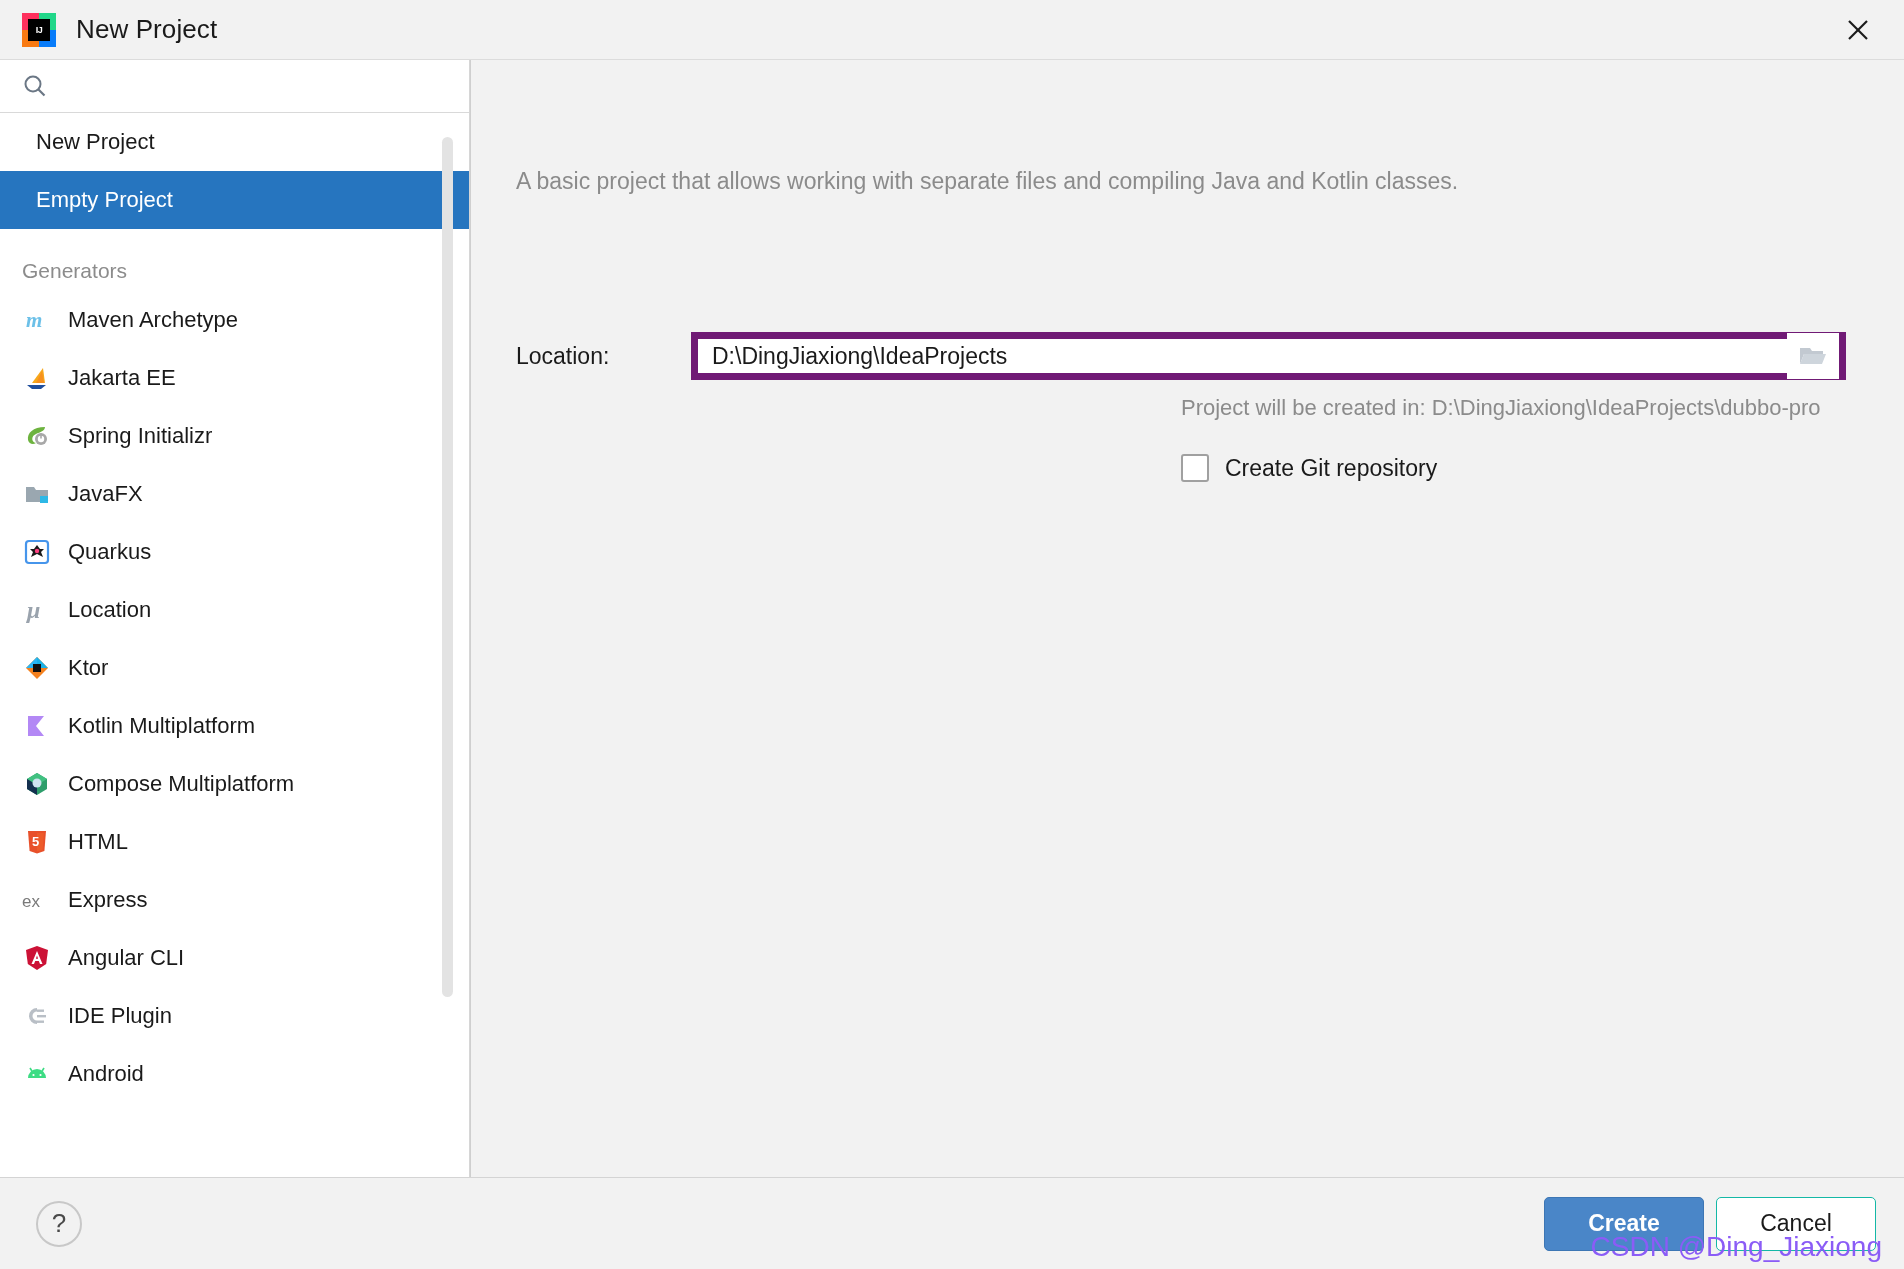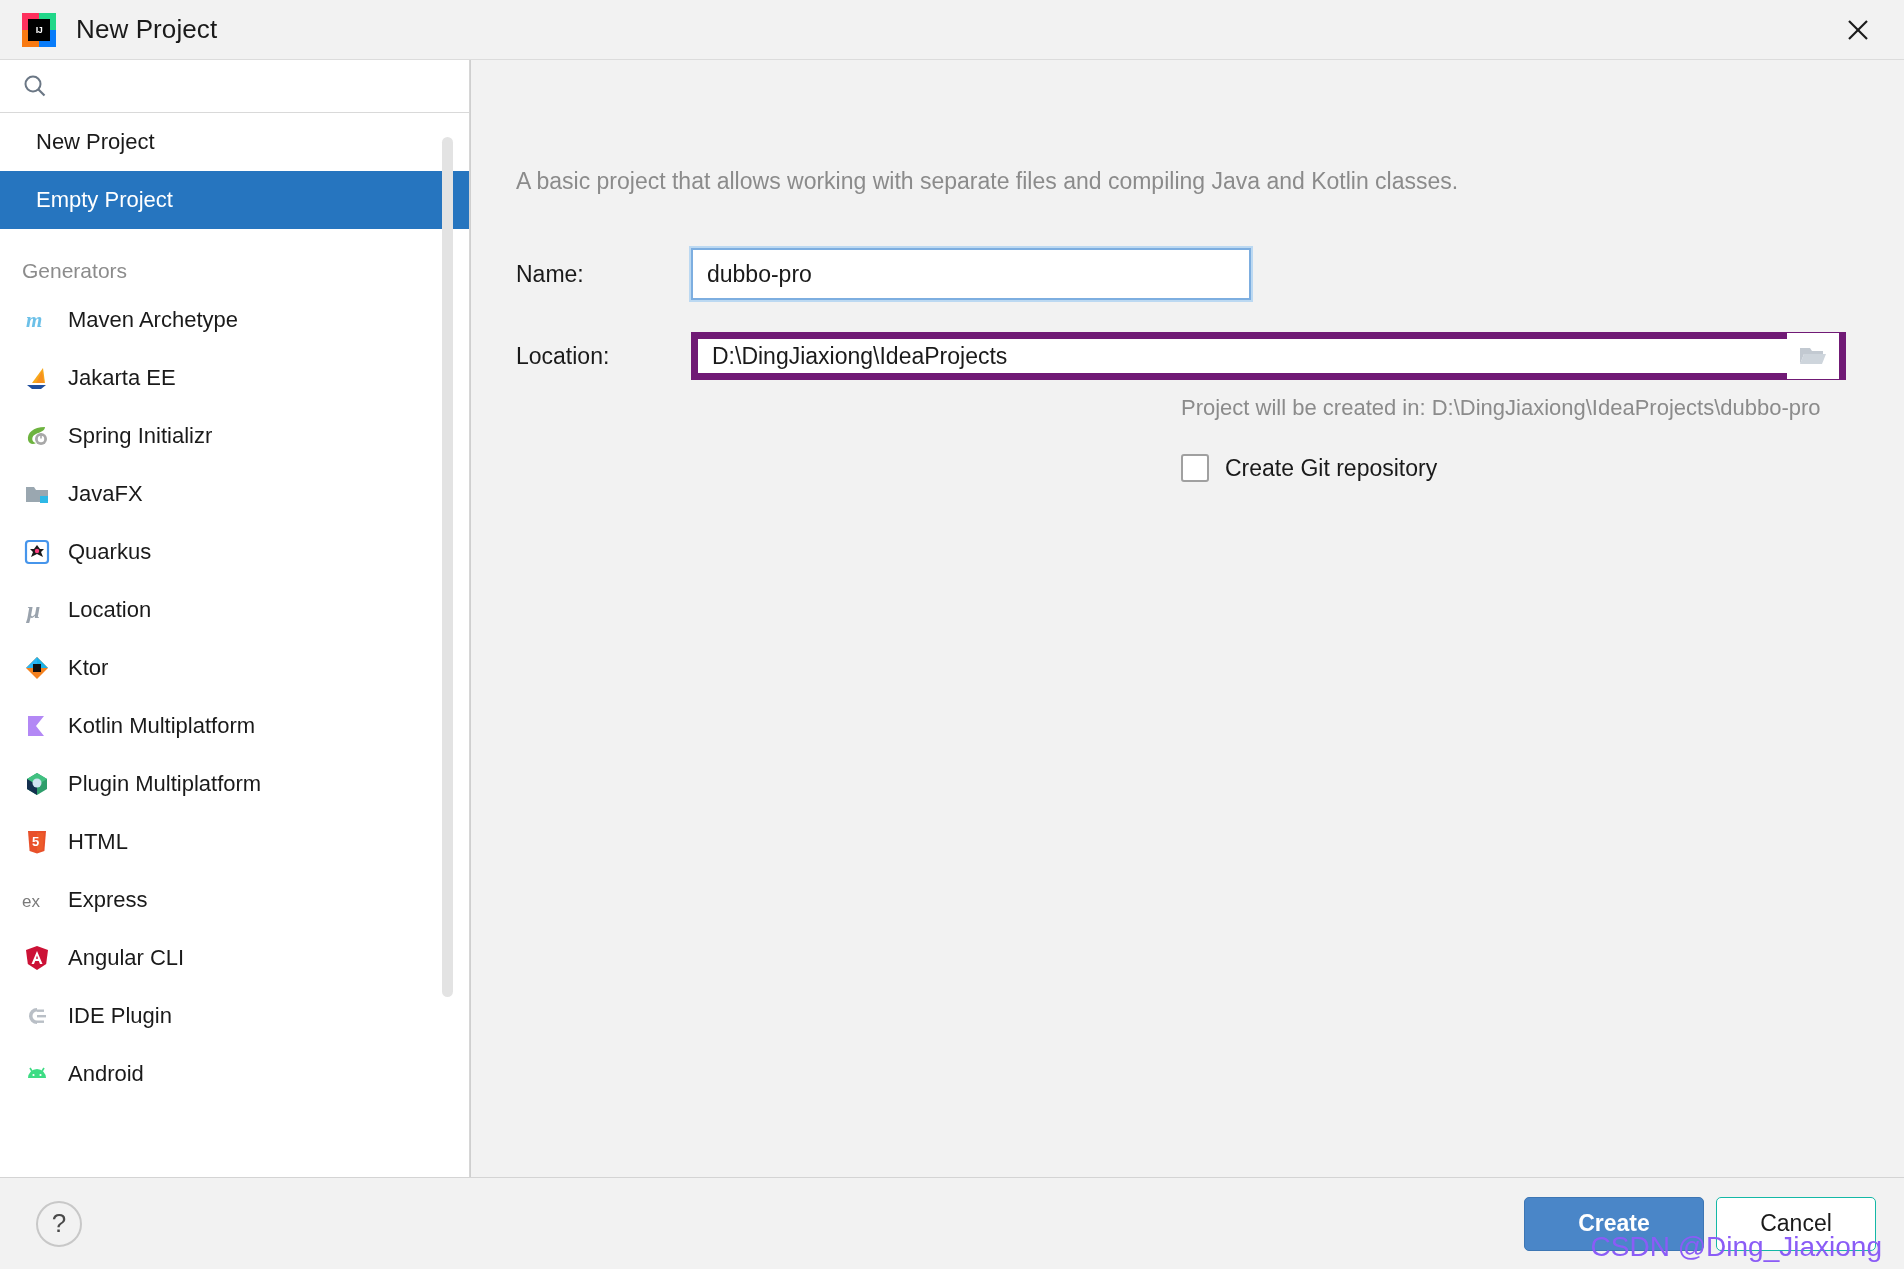--- a/index.html
+++ b/index.html
@@ -198,21 +198,21 @@
     width: 46px; height: 46px;
     border: 2px solid #c8c8c8; border-radius: 50%;
     background: #f2f2f2;
     display: flex; align-items: center; justify-content: center;
     font-size: 26px; color: #4a4a4a; cursor: pointer;
   }
   .footer-right {
     margin-left: auto; display: flex; align-items: center; gap: 12px;
   }
   .btn-create {
-    width: 180px; height: 54px;
+    width: 160px; height: 54px;
     background: #4a86c8; border: 1px solid #3d76b4;
     border-radius: 5px; color: #ffffff;
     font-family: "Liberation Sans", sans-serif;
     font-size: 23px; font-weight: bold;
     cursor: pointer;
   }
   .btn-cancel {
     width: 160px; height: 54px;
     background: #ffffff; border: 1px solid #14b8a6;
     border-radius: 5px; color: #1a1a1a;
@@ -357,21 +357,21 @@
 
         <div class="gen-item">
           <span class="gen-icon">
             <svg width="28" height="28" viewBox="0 0 28 28">
               <path d="M14 3 L24 9 L24 19 L14 25 L4 19 L4 9 Z" fill="#2e9e6b"></path>
               <path d="M14 3 L24 9 L14 15 L4 9 Z" fill="#41c181"></path>
               <path d="M4 9 L14 15 L14 25 L4 19 Z" fill="#14304f"></path>
               <circle cx="14" cy="13" r="4.5" fill="#cfe3f0"></circle>
             </svg>
           </span>
-          <span class="gen-label">Plugin Multiplatform</span>
+          <span class="gen-label">Compose Multiplatform</span>
         </div>
 
         <div class="gen-item">
           <span class="gen-icon">
             <svg width="28" height="28" viewBox="0 0 28 28">
               <path d="M5 3 L23 3 L21.4 23 L14 25.5 L6.6 23 Z" fill="#e8502a"></path>
               <path d="M14 5 L21 5 L19.7 21.8 L14 23.6 Z" fill="#f06529" opacity="0.55"></path>
               <text x="9" y="18" font-family="Liberation Sans, sans-serif" font-size="13" font-weight="bold" fill="#ffffff">5</text>
             </svg>
           </span>
@@ -427,26 +427,20 @@
         <div class="scroll-track">
           <div class="scroll-thumb"></div>
         </div>
       </div>
     </div>
 
     <div class="right-panel">
 
       <div class="description">A basic project that allows working with separate files and compiling Java and Kotlin classes.</div>
 
-      <div class="field-row row-name">
-        <div class="field-label">Name:</div>
-        <div class="name-input-wrap">
-          <input class="name-input" type="text" value="dubbo-pro" style="">
-        </div>
-      </div>
 
       <div class="field-row row-loc">
         <div class="field-label">Location:</div>
         <div class="loc-input-wrap">
           <input class="loc-input" type="text" value="D:\DingJiaxiong\IdeaProjects" style="">
           <span class="browse-btn">
             <svg width="30" height="26" viewBox="0 0 30 26">
               <path d="M3 5 L12 5 L14 8 L25 8 L25 11 L6 11 L2 21 L2 5 Z" fill="#c2c9d1"></path>
               <path d="M6 11 L28 11 L24 21 L2 21 Z" fill="#ced5dc"></path>
             </svg>

